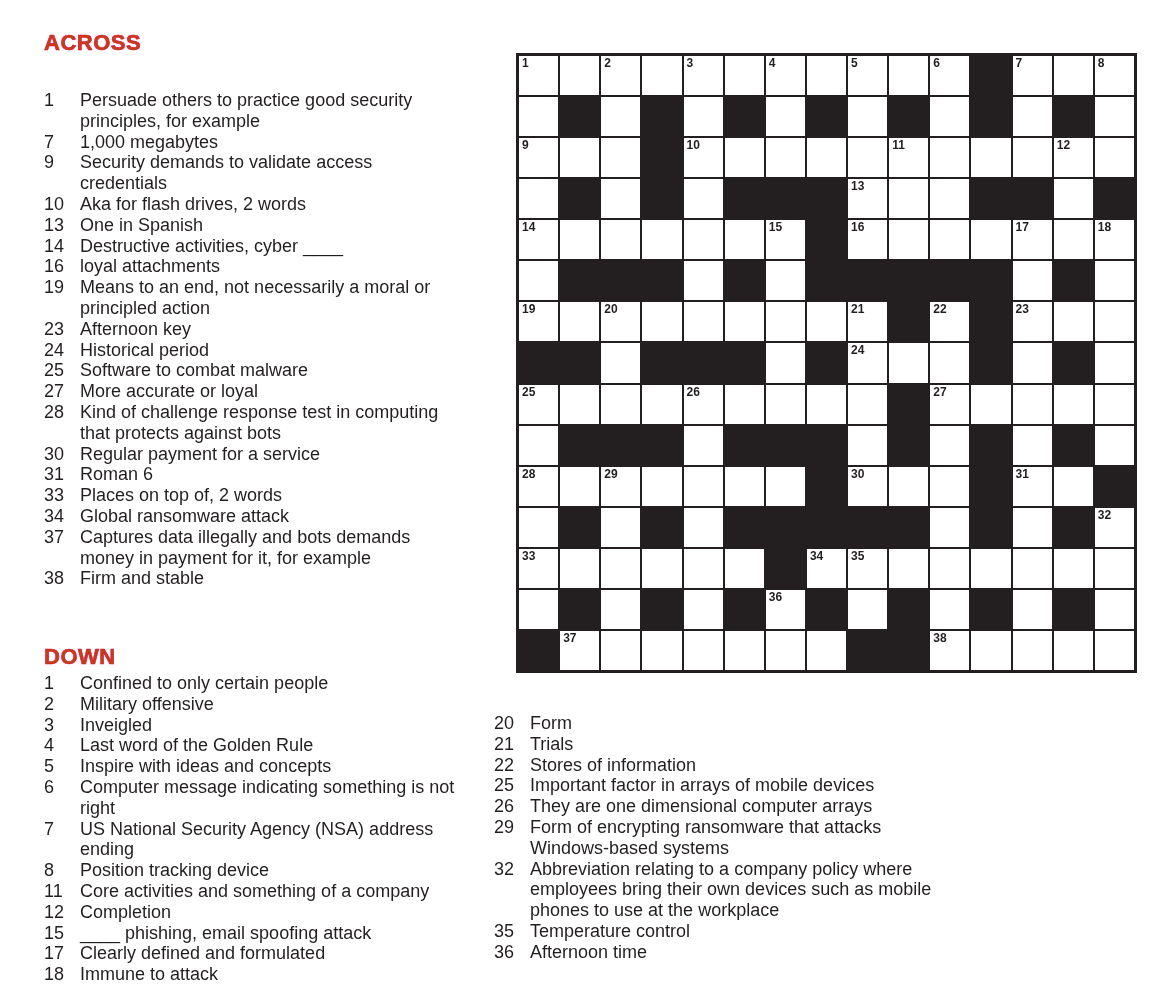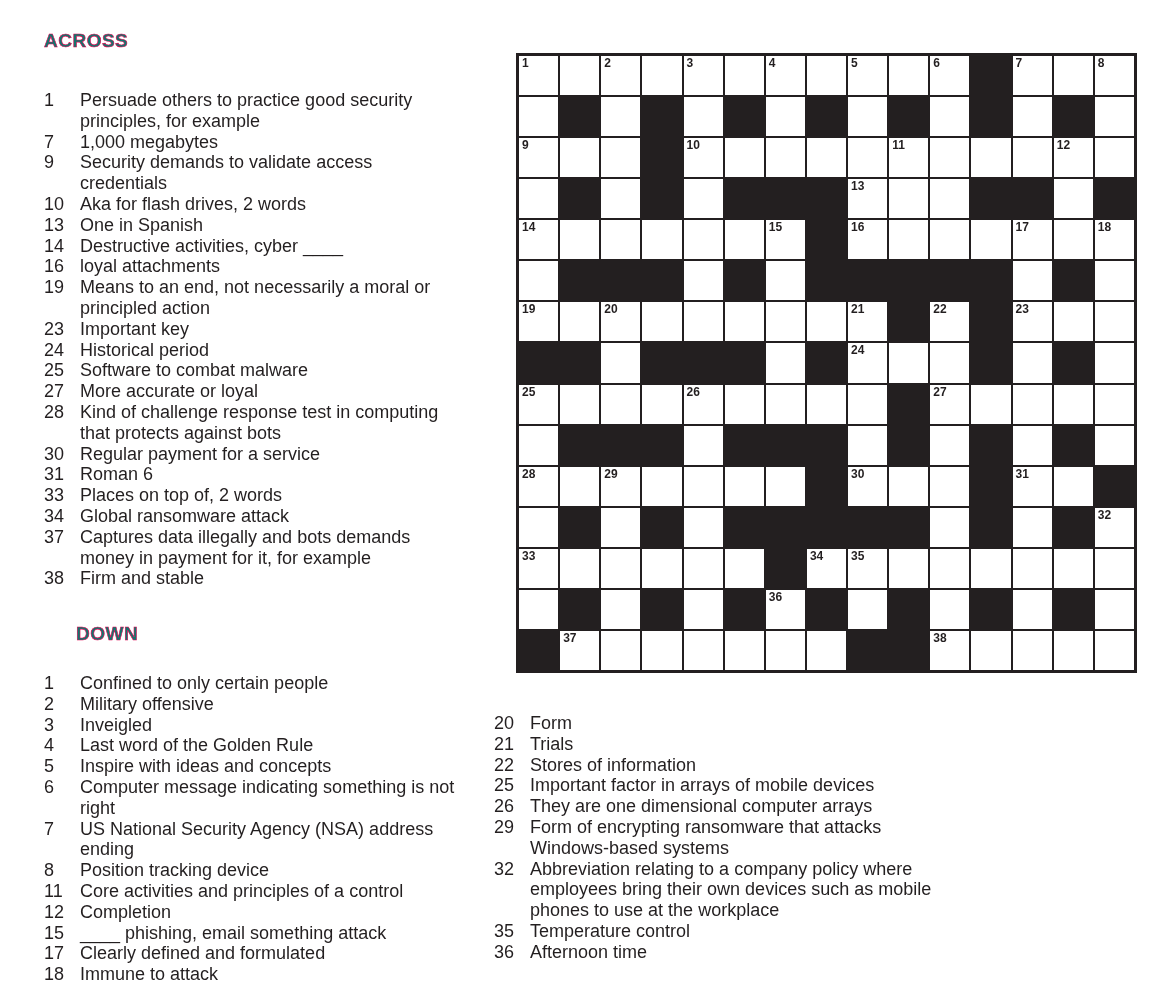--- a/index.html
+++ b/index.html
@@ -3,27 +3,27 @@
 <meta charset="utf-8">
 <style>
   * { box-sizing: border-box; margin: 0; padding: 0; }
   html, body { width: 1151px; height: 1002px; background: #ffffff; overflow: hidden; }
   body { position: relative; font-family: "Liberation Sans", sans-serif; color: #231f20; }
 
   .heading {
     position: absolute;
     font-family: "Liberation Sans", sans-serif;
     font-weight: 900;
-    font-size: 19px;
+    font-size: 22px;
     letter-spacing: 0.5px;
-    color: #0f766e;
+    color: #c2410c;
     -webkit-text-stroke: 0.6px #e4004f;
   }
   #across-heading { left: 44px; top: 30px; }
-  #down-heading { left: 44px; top: 623px; margin-left: 32px; }
+  #down-heading { left: 44px; top: 644px; }
 
   .clue-list { position: absolute; list-style: none; }
   .clue-list li {
     display: flex;
     font-size: 18px;
     line-height: 20.8px;
   }
   .clue-list .num { flex: 0 0 36px; }
   .clue-list .txt { flex: 1 1 auto; }
 
@@ -82,21 +82,21 @@
     <li>
       <span class="num">16</span>
       <span class="txt">loyal attachments</span>
     </li>
     <li>
       <span class="num">19</span>
       <span class="txt">Means to an end, not necessarily a moral or principled action</span>
     </li>
     <li>
       <span class="num">23</span>
-      <span class="txt">Important key</span>
+      <span class="txt">Afternoon key</span>
     </li>
     <li>
       <span class="num">24</span>
       <span class="txt">Historical period</span>
     </li>
     <li>
       <span class="num">25</span>
       <span class="txt">Software to combat malware</span>
     </li>
     <li>
@@ -162,29 +162,29 @@
     <li>
       <span class="num">7</span>
       <span class="txt">US National Security Agency (NSA) address ending</span>
     </li>
     <li>
       <span class="num">8</span>
       <span class="txt">Position tracking device</span>
     </li>
     <li>
       <span class="num">11</span>
-      <span class="txt">Core activities and principles of a control</span>
+      <span class="txt">Core activities and something of a company</span>
     </li>
     <li>
       <span class="num">12</span>
       <span class="txt">Completion</span>
     </li>
     <li>
       <span class="num">15</span>
-      <span class="txt">____ phishing, email something attack</span>
+      <span class="txt">____ phishing, email spoofing attack</span>
     </li>
     <li>
       <span class="num">17</span>
       <span class="txt">Clearly defined and formulated</span>
     </li>
     <li>
       <span class="num">18</span>
       <span class="txt">Immune to attack</span>
     </li>
   </ul>

